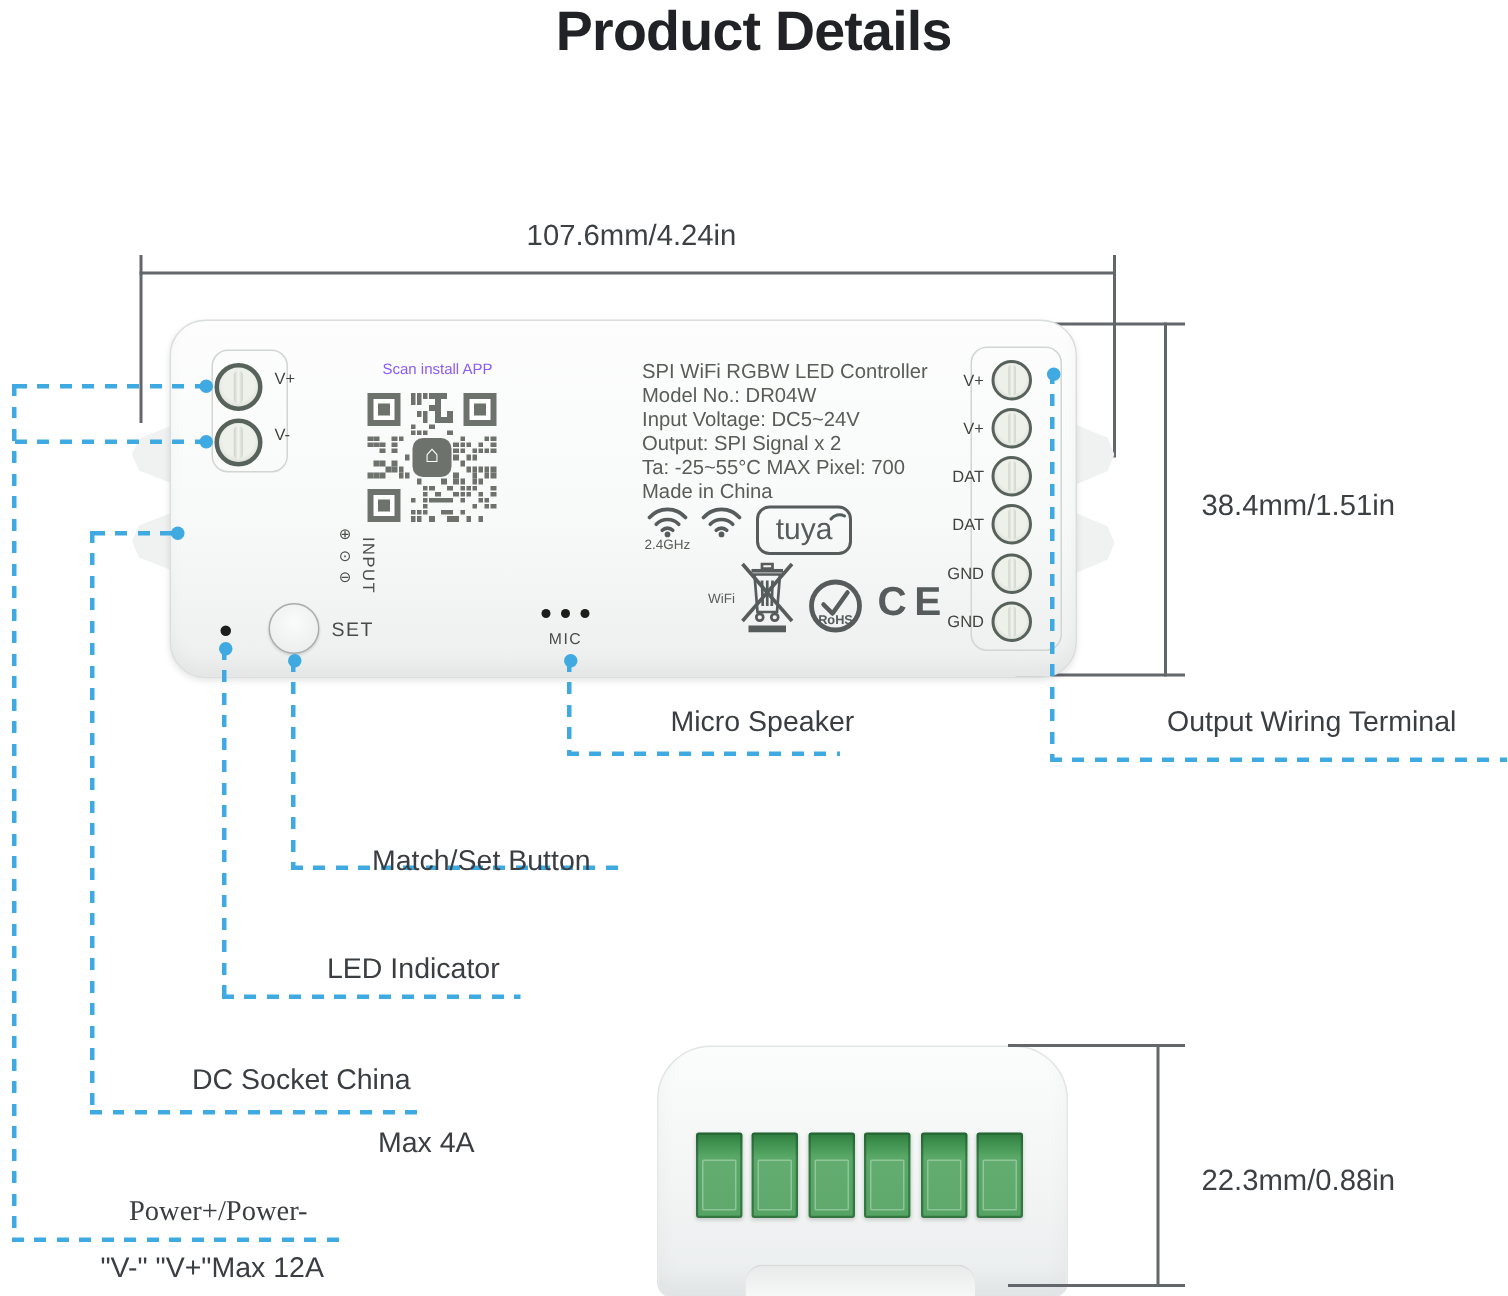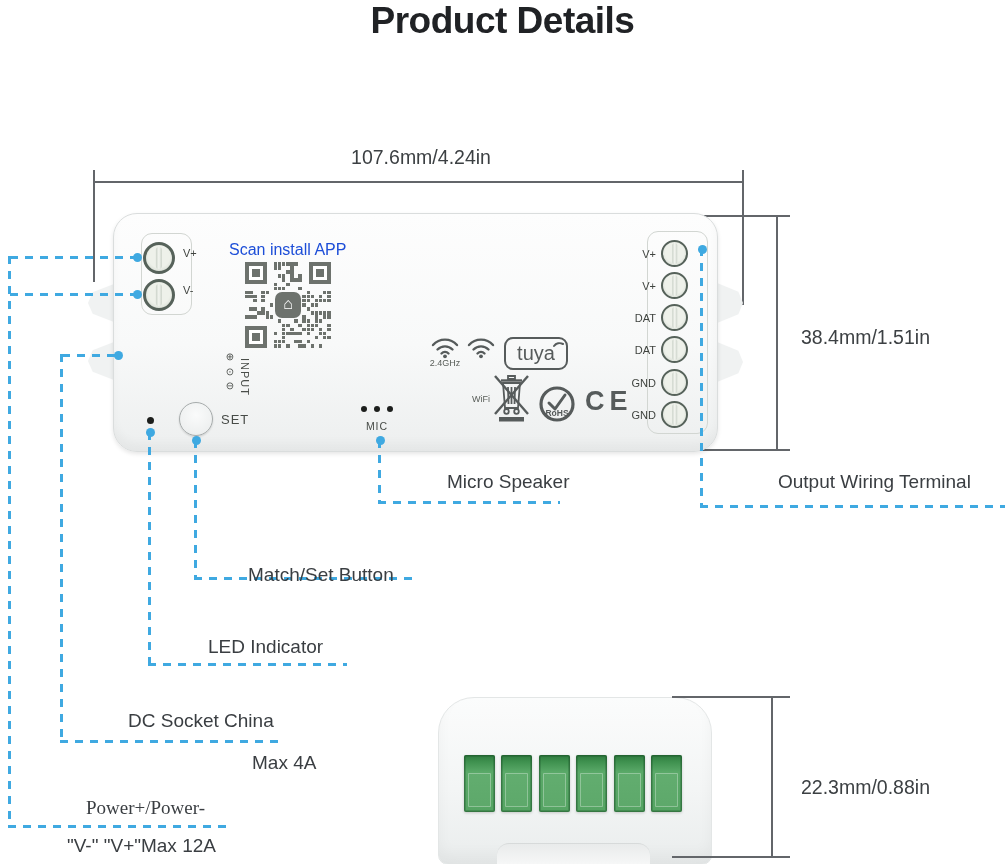--- a/index.html
+++ b/index.html
@@ -91,21 +91,21 @@
   <div class="tab-r" style="left:717px;top:283px;"></div>
   <div class="tab-r" style="left:717px;top:342px;"></div>
   <div class="device-body"></div>
 
   <div class="tblock" style="left:141px;top:233px;width:51px;height:82px;"></div>
   <div class="screw" style="left:143px;top:242px;width:32px;height:32px;"></div>
   <div class="screw" style="left:143px;top:279px;width:32px;height:32px;"></div>
   <div class="tlabel" style="left:183px;top:247px;">V+</div>
   <div class="tlabel" style="left:183px;top:284px;">V-</div>
 
-  <div style="position:absolute;left:229px;top:241px;font-size:16px;color:#1d4ed8;">Scan install APP</div>
+  <div style="position:absolute;left:255px;top:241px;font-size:10px;color:#8b5cf6;">Scan install APP</div>
   <div class="qr-wrap">
     <div style="position:absolute;inset:0;">
         <div style="position: absolute; left: 28.7px; top: 0px; width: 3.6px; height: 3.6px; background: rgb(109, 114, 109);"></div>
         <div style="position: absolute; left: 32.8px; top: 0px; width: 3.6px; height: 3.6px; background: rgb(109, 114, 109);"></div>
         <div style="position: absolute; left: 36.9px; top: 0px; width: 3.6px; height: 3.6px; background: rgb(109, 114, 109);"></div>
         <div style="position: absolute; left: 41px; top: 0px; width: 3.6px; height: 3.6px; background: rgb(109, 114, 109);"></div>
         <div style="position: absolute; left: 45.1px; top: 0px; width: 3.6px; height: 3.6px; background: rgb(109, 114, 109);"></div>
         <div style="position: absolute; left: 49.2px; top: 0px; width: 3.6px; height: 3.6px; background: rgb(109, 114, 109);"></div>
         <div style="position: absolute; left: 28.7px; top: 4.1px; width: 3.6px; height: 3.6px; background: rgb(109, 114, 109);"></div>
         <div style="position: absolute; left: 32.8px; top: 4.1px; width: 3.6px; height: 3.6px; background: rgb(109, 114, 109);"></div>
@@ -221,20 +221,28 @@
         <div style="position: absolute; left: 57.4px; top: 82px; width: 3.6px; height: 3.6px; background: rgb(109, 114, 109);"></div>
         <div style="position: absolute; left: 65.6px; top: 82px; width: 3.6px; height: 3.6px; background: rgb(109, 114, 109);"></div>
         <div style="position: absolute; left: 73.8px; top: 82px; width: 3.6px; height: 3.6px; background: rgb(109, 114, 109);"></div>
       </div>
     <div class="qr-finder" style="left:0;top:0;"></div>
     <div class="qr-finder" style="right:0;top:0;"></div>
     <div class="qr-finder" style="left:0;bottom:0;"></div>
     <div class="qr-logo">⌂</div>
   </div>
 
+  <div style="position:absolute;left:428px;top:240px;">
+    <div class="info-line">SPI WiFi RGBW LED Controller</div>
+    <div class="info-line">Model No.: DR04W</div>
+    <div class="info-line">Input Voltage: DC5~24V</div>
+    <div class="info-line">Output: SPI Signal x 2</div>
+    <div class="info-line">Ta: -25~55°C  MAX Pixel: 700</div>
+    <div class="info-line">Made in China</div>
+  </div>
 
   <svg class="icon" style="left:430px;top:335px;" width="30" height="24" viewBox="0 0 30 24">
     <g stroke="#565b5b" stroke-width="2.4" fill="none" stroke-linecap="round">
       <path d="M3,10 A16,16 0 0 1 27,10"></path>
         <path d="M7.5,14.5 A10.5,10.5 0 0 1 22.5,14.5"></path>
         <path d="M11.5,18.5 A5,5 0 0 1 18.5,18.5"></path>
     </g>
       <circle cx="15" cy="21.3" r="1.9" fill="#565b5b"></circle>
   </svg>
   <div class="badge-cap" style="left:426px;top:358px;width:38px;">2.4GHz</div>
@@ -329,21 +337,21 @@
   <div class="dv" style="left:378px;top:440px;height:63px;"></div>
   <div class="dh" style="left:378px;top:501px;width:182px;"></div>
 
   <div class="bdot" style="left:698px;top:245px;"></div>
   <div class="dv" style="left:700px;top:248px;height:259px;"></div>
   <div class="dh" style="left:700px;top:505px;width:305px;"></div>
 
   <div class="lbl" style="left:447px;top:471px;">Micro Speaker</div>
   <div class="lbl" style="left:778px;top:471px;">Output Wiring Terminal</div>
   <div class="lbl" style="left:248px;top:548px;margin-top:16px;">Match/Set Button</div>
-  <div class="lbl" style="left:208px;top:636px;">LED Indicator</div>
+  <div class="lbl" style="left:218px;top:636px;">LED Indicator</div>
   <div class="lbl" style="left:128px;top:710px;">DC Socket China</div>
   <div class="lbl" style="left:212px;top:752px;margin-left:40px;">Max 4A</div>
   <div class="lbl" style="left:86px;top:797px;font-family:Liberation Serif, serif;">Power+/Power-</div>
   <div class="lbl" style="left:67px;top:835px;">"V-" "V+"Max 12A</div>
 
   <div class="side-body"></div>
   <div class="gterm" style="left:464px;"></div>
   <div class="gterm" style="left:501px;"></div>
   <div class="gterm" style="left:539px;"></div>
   <div class="gterm" style="left:576px;"></div>

